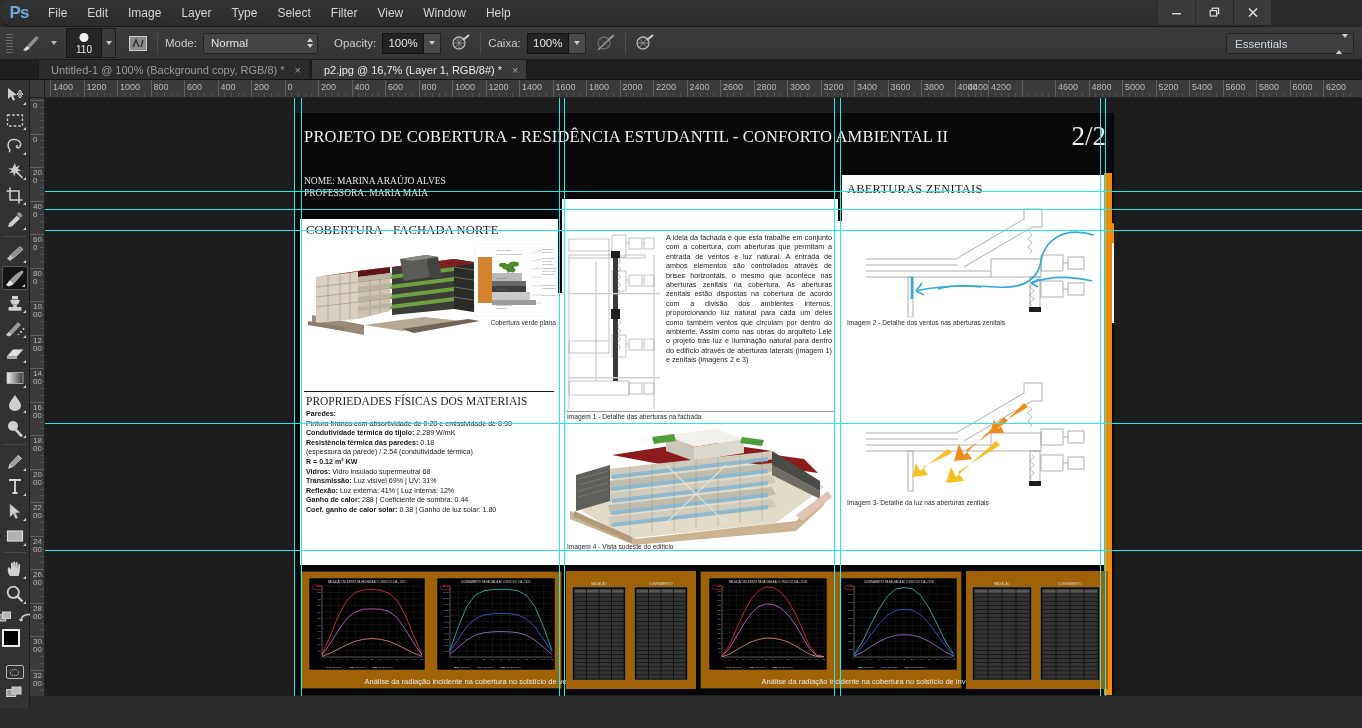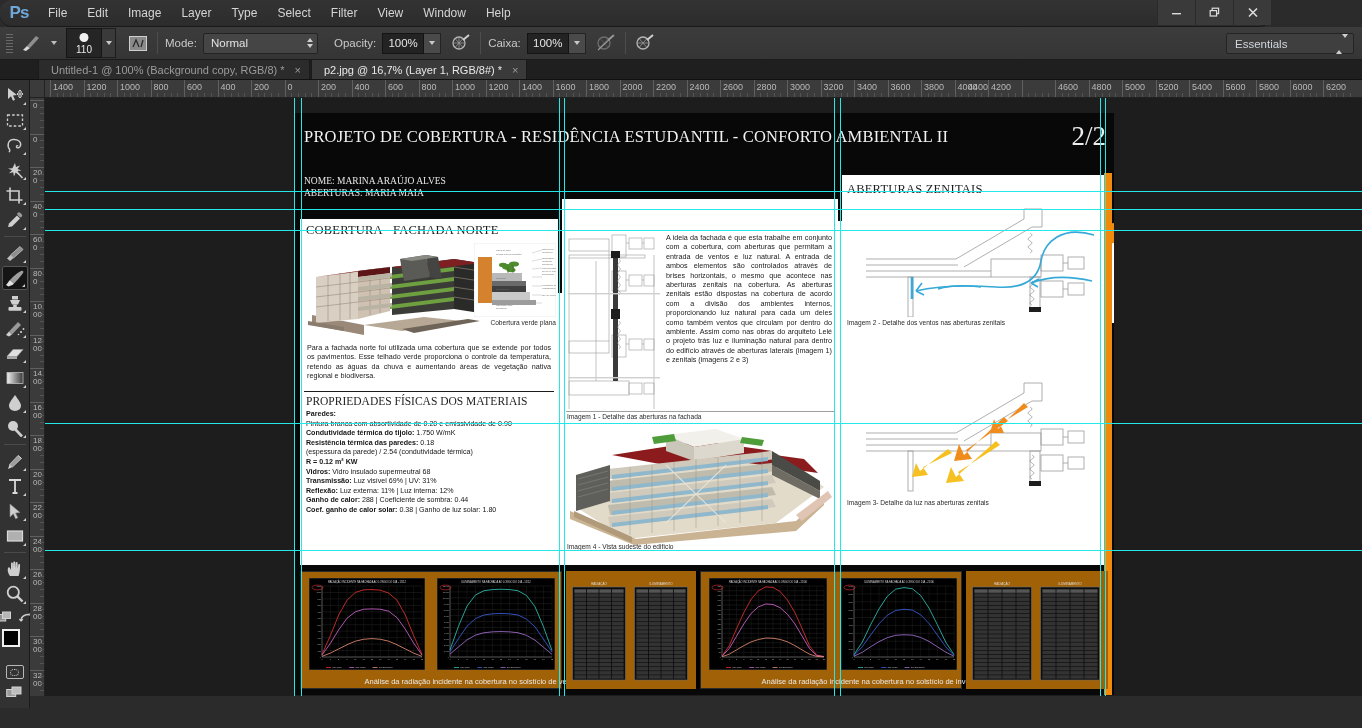--- a/index.html
+++ b/index.html
@@ -868,21 +868,21 @@
         <svg class="orange-band" width="820" height="122" viewBox="0 0 820 122">
           <polygon points="120,122 820,24 820,122" fill="#ffffff"></polygon>
           <polygon points="118,122 820,22 820,42 160,122" fill="#ef8a0c"></polygon>
         </svg>
 
         <div class="p-title">PROJETO DE COBERTURA - RESIDÊNCIA ESTUDANTIL - CONFORTO AMBIENTAL II</div>
         <div class="p-page">2/2</div>
         <div class="p-name">
 
           <div>NOME: MARINA ARAÚJO ALVES</div>
-          <div>ABERTURAS: MARIA MAIA</div>
+          <div>PROFESSORA: MARIA MAIA</div>
         </div>
 
         <div class="orange-bar-r"></div>
         <div style="position:absolute;left:6px;top:180px;width:804px;height:272px;background:#fff;"></div>
         <div style="position:absolute;left:268px;top:108px;width:542px;height:72px;background:#fff;"></div>
         <div style="position:absolute;left:548px;top:62px;width:262px;height:50px;background:#fff;"></div>
 
         <div class="col col-l">
           <div class="h-serif sec-title" style="position:absolute;left:6px;top:4px;">COBERTURA - FACHADA NORTE</div>
 
@@ -958,34 +958,33 @@
               <text x="22" y="12">Grelha    para decantação</text>
               <text x="22" y="36">substrato</text>
                 <text x="22" y="39">(terra vegetal)</text>
               <text x="22" y="47">brita (dreno)</text>
               <text x="22" y="63">Calefação para</text>
                 <text x="22" y="66">drenagem</text>
             </g>
           </svg>
           <div class="cap-txt" style="position:absolute;left:170px;top:100px;width:86px;text-align:right;line-height:8px;">Cobertura verde plana</div>
 
-          <div class="body-txt" style="position:absolute;left:7px;top:124px;width:244px;">Para a fachada norte foi utilizada uma cobertura que se extende por todos os pavimentos. Esse telhado verde proporciona o controle da temperatura, retendo as águas da chuva e aumentando áreas de vegetação nativa regional e biodiversa.</div>
 
           <div style="position:absolute;left:4px;top:172px;right:4px;height:1px;background:#1b1b1b;"></div>
           <div class="h-serif" style="position:absolute;left:6px;top:176px;font-size:11.5px;">PROPRIEDADES FÍSICAS DOS MATERIAIS</div>
           <div class="props" id="props-list" style="top:191px;">
               <div><b>Paredes:</b></div>
               <div><span>Pintura branca com absortividade de 0.20 e emissividade de 0.90</span></div>
-              <div><b>Condutividade térmica do tijolo:</b><span> 1.750 W/mK</span></div>
+              <div><b>Condutividade térmica do tijolo:</b><span> 2.289 W/mK</span></div>
               <div><b>Resistência térmica das paredes:</b><span> 0.18</span></div>
               <div><span>(espessura da parede)  /  2.54 (condutividade térmica)</span></div>
               <div><b>R = 0.12 m² KW</b></div>
               <div><b>Vidros:</b><span> Vidro insulado supermeutral 68</span></div>
               <div><b>Transmissão:</b><span> Luz visível 69%  |  UV: 31%</span></div>
-              <div><b>Reflexão:</b><span> Luz externa: 11%  |  Luz interna: 12%</span></div>
+              <div><b>Reflexão:</b><span> Luz externa: 41%  |  Luz interna: 12%</span></div>
               <div><b>Ganho de calor:</b><span> 288  |  Coeficiente de sombra: 0.44</span></div>
               <div><b>Coef. ganho de calor solar:</b><span> 0.38  |  Ganho de luz solar: 1.80</span></div>
             </div>
         </div>
 
         <div class="col col-m">
 
           <svg style="position:absolute;left:4px;top:32px;" width="98" height="180" viewBox="0 0 98 180">
             <rect width="98" height="180" fill="#ffffff"></rect>
             <g stroke="#9b9b9b" stroke-width="0.6" fill="none">

